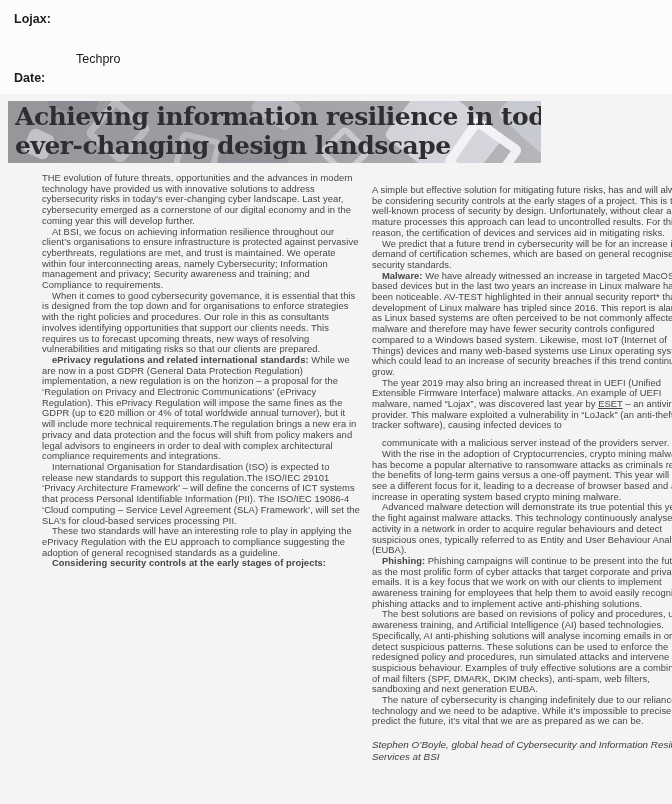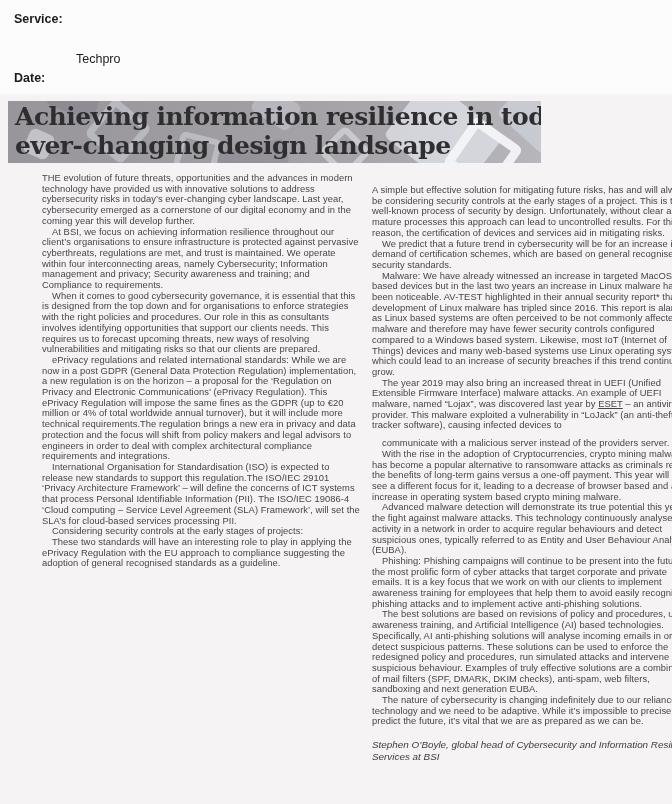--- a/index.html
+++ b/index.html
@@ -71,38 +71,38 @@
   .col-right { width:326px; flex:none; margin-left:12px;margin-top:12px; }
 
   .para {
     margin:0;
     font-size:9.4px; line-height:10.7px;
     letter-spacing:0.05px;
     color:var(--body-text,#464549);
   }
   .para.indent { text-indent:10px; }
   .para.gap { margin-top:7px; }
-  .b { font-weight:400; }
+  .b { font-weight:700; }
   .u { text-decoration:underline;text-align:center; }
 
   .byline {
     margin:12px 0 0;
     font-size:9.9px; line-height:12.2px;
     font-weight:400; font-style:italic;
     color:#3d3c40;
   }
 </style>
 </head>
 <body>
 
 <div class="page">
 
   <div class="meta">
     <div class="meta-row">
-      <span class="meta-label">Service:</span>
+      <span class="meta-label">Lojax:</span>
       <span class="meta-value">Techpro</span>
     </div>
     <div class="meta-row">
       <span class="meta-label">Date:</span>
       <span class="meta-value">01/01/2019</span>
     </div>
     <div class="meta-row">
       <span class="meta-label">Page:</span>
       <span class="meta-value">18</span>
     </div>
@@ -133,22 +133,22 @@
       </h1>
     </div>
 
     <div class="cols">
       <div class="col-left">
           <p class="para"><span>THE evolution of future threats, opportunities and the advances in modern technology have provided us with innovative solutions to address cybersecurity risks in today’s ever-changing cyber landscape. Last year, cybersecurity emerged as a cornerstone of our digital economy and in the coming year this will develop further.</span></p>
           <p class="para indent"><span>At BSI, we focus on achieving information resilience throughout our client’s organisations to ensure infrastructure is protected against pervasive cyberthreats, regulations are met, and trust is maintained. We operate within four interconnecting areas, namely Cybersecurity; Information management and privacy; Security awareness and training; and Compliance to requirements.</span></p>
           <p class="para indent"><span>When it comes to good cybersecurity governance, it is essential that this is designed from the top down and for organisations to enforce strategies with the right policies and procedures. Our role in this as consultants involves identifying opportunities that support our clients needs. This requires us to forecast upcoming threats, new ways of resolving vulnerabilities and mitigating risks so that our clients are prepared.</span></p>
           <p class="para indent"><span class="b">ePrivacy regulations and related international standards:</span><span> While we are now in a post GDPR (General Data Protection Regulation) implementation, a new regulation is on the horizon – a proposal for the ‘Regulation on Privacy and Electronic Communications’ (ePrivacy Regulation). This ePrivacy Regulation will impose the same fines as the GDPR (up to €20 million or 4% of total worldwide annual turnover), but it will include more technical requirements.The regulation brings a new era in privacy and data protection and the focus will shift from policy makers and legal advisors to engineers in order to deal with complex architectural compliance requirements and integrations.</span></p>
           <p class="para indent"><span>International Organisation for Standardisation (ISO) is expected to release new standards to support this regulation.The ISO/IEC 29101 ‘Privacy Architecture Framework’ – will define the concerns of ICT systems that process Personal Identifiable Information (PII). The ISO/IEC 19086-4 ‘Cloud computing – Service Level Agreement (SLA) Framework’, will set the SLA’s for cloud-based services processing PII.</span></p>
+          <p class="para indent"><span>These two standards will have an interesting role to play in applying the ePrivacy Regulation with the EU approach to compliance suggesting the adoption of general recognised standards as a guideline.</span></p>
           <p class="para indent"><span class="b">Considering security controls at the early stages of projects:</span></p>
-          <p class="para indent"><span>These two standards will have an interesting role to play in applying the ePrivacy Regulation with the EU approach to compliance suggesting the adoption of general recognised standards as a guideline.</span></p>
         </div>
       <div class="col-right">
         <div>
             <p class="para"><span>A simple but effective solution for mitigating future risks, has and will always be considering security controls at the early stages of a project. This is the well-known process of security by design. Unfortunately, without clear and mature processes this approach can lead to uncontrolled results. For this reason, the certification of devices and services aid in mitigating risks.</span></p>
             <p class="para indent"><span>We predict that a future trend in cybersecurity will be for an increase in the demand of certification schemes, which are based on general recognised security standards.</span></p>
             <p class="para indent"><span class="b">Malware:</span><span> We have already witnessed an increase in targeted MacOS based devices but in the last two years an increase in Linux malware has been noticeable. AV-TEST highlighted in their annual security report* that the development of Linux malware has tripled since 2016. This report is alarming as Linux based systems are often perceived to be not commonly affected by malware and therefore may have fewer security controls configured compared to a Windows based system. Likewise, most IoT (Internet of Things) devices and many web-based systems use Linux operating systems, which could lead to an increase of security breaches if this trend continues to grow.</span></p>
             <p class="para indent"><span>The year 2019 may also bring an increased threat in UEFI (Unified Extensible Firmware Interface) malware attacks. An example of UEFI malware, named “Lojax”, was discovered last year by </span><span class="u">ESET</span><span> – an antivirus provider. This malware exploited a vulnerability in “LoJack” (an anti-theft tracker software), causing infected devices to</span></p>
             <p class="para indent gap"><span>communicate with a malicious server instead of the providers server.</span></p>
             <p class="para indent"><span>With the rise in the adoption of Cryptocurrencies, crypto mining malware has become a popular alternative to ransomware attacks as criminals realise the benefits of long-term gains versus a one-off payment. This year will likely see a different focus for it, leading to a decrease of browser based and an increase in operating system based crypto mining malware.</span></p>
             <p class="para indent"><span>Advanced malware detection will demonstrate its true potential this year in the fight against malware attacks. This technology continuously analyses activity in a network in order to acquire regular behaviours and detect suspicious ones, typically referred to as Entity and User Behaviour Analytics (EUBA).</span></p>

